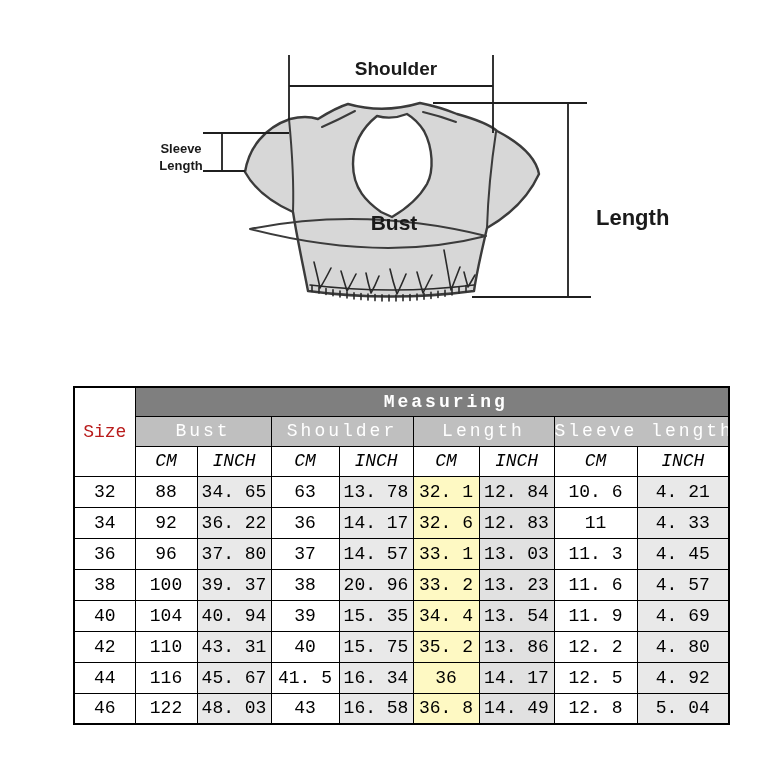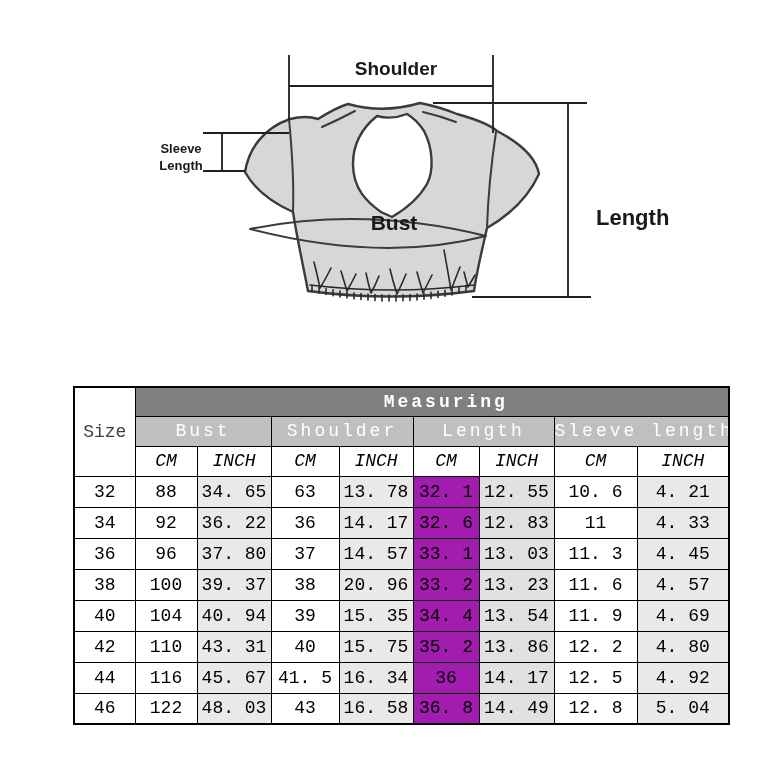--- a/index.html
+++ b/index.html
@@ -28,25 +28,25 @@
     font-family:"Liberation Mono","DejaVu Sans Mono",monospace;
     font-size:18px;color:#000;text-align:center;
   }
   .size-chart th,.size-chart td{border:1px solid #000;padding:0;font-weight:normal;overflow:hidden;white-space:nowrap;}
   tr.r-measuring{height:29px;}
   tr.r-group{height:30px;}
   tr.r-units{height:30px;font-style:italic;}
   tr.r-data{height:31px;}
   th.measuring{background:#7f7f7f;color:#ffffff;font-weight:bold;letter-spacing:3px;padding-left:28px;}
   th.group{background:#bfbfbf;color:#ffffff;letter-spacing:3px;}
-  th.size-h{background:#ffffff;color:#404040;}
+  th.size-h{background:#ffffff;color:#b91c1c;}
   .size-chart td:nth-child(3),
   .size-chart td:nth-child(5),
   .size-chart td:nth-child(9){background:#e9e9e9;}
-  .size-chart td:nth-child(6){background:#a21caf;}
+  .size-chart td:nth-child(6){background:#fef9c3;}
   .size-chart td:nth-child(7){background:#e1e1e1;}
 </style>
 </head>
 <body>
 
 <div class="canvas">
 
   <svg class="diagram" viewBox="0 0 784 360" aria-hidden="true">
 
     <path class="garment" d="M348,104 Q383,114 420,103 Q440,107 457,114
@@ -134,21 +134,21 @@
       </tr>
     </thead>
     <tbody>
       <tr class="r-data">
         <td>32</td>
         <td>88</td>
         <td>34. 65</td>
         <td>63</td>
         <td>13. 78</td>
         <td>32. 1</td>
-        <td>12. 55</td>
+        <td>12. 84</td>
         <td>10. 6</td>
         <td>4. 21</td>
       </tr>
       <tr class="r-data">
         <td>34</td>
         <td>92</td>
         <td>36. 22</td>
         <td>36</td>
         <td>14. 17</td>
         <td>32. 6</td>

